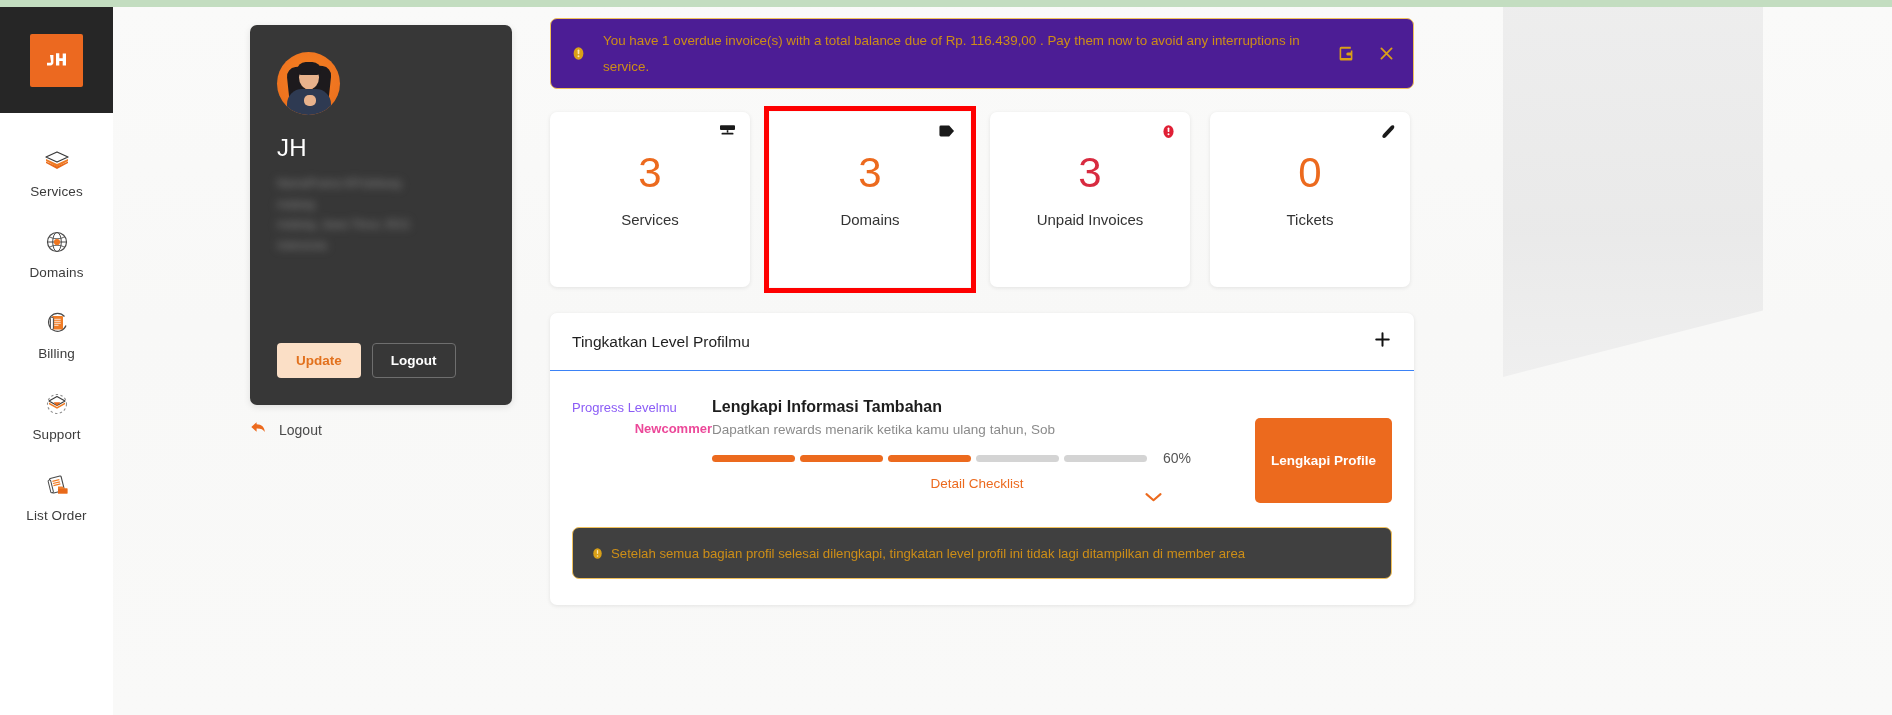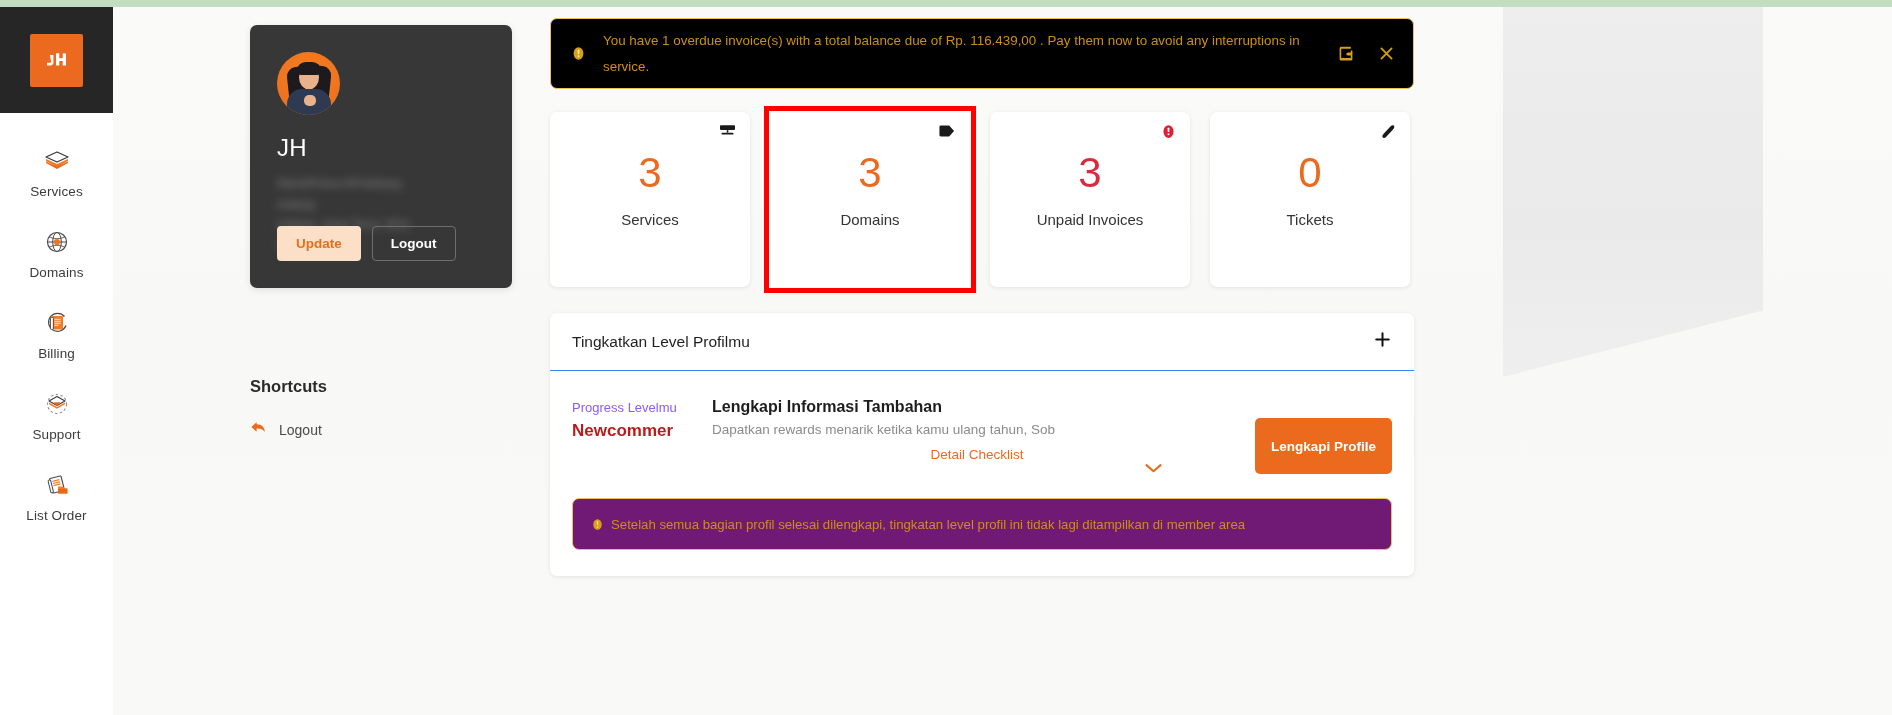--- a/index.html
+++ b/index.html
@@ -48,21 +48,21 @@
   }
   .deco-shape {
     position: absolute; top: 0px; left: 1390px; width: 260px; height: 370px;
     background: linear-gradient(180deg,#ececec 0%, #e8e8e8 60%, #eeeeee 100%);
     clip-path: polygon(0 0, 100% 0, 100% 82%, 0 100%);
     opacity: .9;
   }
 
   
   .profile-card {
-    position: absolute; top: 25px; left: 250px; width: 262px; height: 263px;
+    position: absolute; top: 25px; left: 250px; width: 262px; height: 380px;
     background: #373737; border-radius: 7px;
     box-shadow: 0 2px 7px rgba(0,0,0,.10);
     padding: 27px 11px 0 27px;
     z-index: 4;
   }
   .avatar {
     width: 63px; height: 63px; border-radius: 50%;
     background: radial-gradient(circle at 50% 38%, #f58220 0%, #ef7520 55%, #e96d18 100%);
     overflow: hidden; position: relative;
   }
@@ -104,21 +104,21 @@
   }
   .shortcut-item {
     position:absolute; top: 420px; left: 250px;
     display:flex; align-items:center; gap:12px; cursor:pointer;
   }
   .shortcut-label { font-size: 14px; color:#4a4a4a; }
 
   
   .alert-banner {
     position:absolute; top: 18px; left: 550px; width: 864px; height: 71px;
-    background:#000000; border:1px solid #f0c05a; border-radius:7px;
+    background:#4c1d95; border:1px solid #f0c05a; border-radius:7px;
     display:flex; align-items:center; padding: 0 18px 0 20px;
   }
   .alert-ico { flex:0 0 auto; width:16px; margin-right:16px; display:flex; align-items:center; }
   .alert-text {
     flex:1 1 auto; color:#cd8e17; font-size:13.4px; line-height:26px;
     padding-right: 12px;
   }
   .alert-actions { display:flex; align-items:center; gap:24px; }
   .alert-actions .icon-btn { cursor:pointer; display:flex; align-items:center; justify-content:center; }
 
@@ -143,40 +143,40 @@
   }
   .level-head {
     height: 58px; display:flex; align-items:center; justify-content:space-between;
     padding: 0 22px; border-bottom: 1px solid #3b82f6;
   }
   .level-head-title { font-size: 15.5px; color:#1f1f1f; }
   .plus-btn { font-size: 23px; color:#161616; line-height:1; cursor:pointer; font-weight:400; }
   .level-body { display:flex; padding: 27px 22px 0 22px; }
   .level-left { width: 140px; flex:0 0 auto; padding-top:2px; }
   .progress-caption { font-size: 13px; color:#8b5cf6; }
-  .progress-level { font-size: 17px; font-weight:700; color:#b91c1c; margin-top: 6px; }
+  .progress-level { font-size: 13px; font-weight:700; color:#ec4899; margin-top: 6px; text-align: right; }
   .level-right { flex:1 1 auto; padding-left: 0px; }
   .task-title { font-size: 16px; font-weight:700; color:#1d1d1d; }
   .task-sub { font-size: 13.5px; color:#8b8b8b; margin-top: 6px; }
   .progress-wrap { display:flex; align-items:center; gap: 16px; margin-top: 13px; }
   .segments { display:flex; gap: 5px; flex: 0 0 auto; }
   .seg { width: 83px; height: 7px; border-radius: 4px; background:#d4d4d4; }
   .seg.on { background:#ec6a1e; }
   .progress-pct { font-size: 14px; color:#555555; }
   .checklist-row { display:flex; align-items:center; margin-top: 10px; flex-direction: column; }
   .detail-checklist { font-size: 13.5px; color:#ec6a1e; cursor:pointer; }
   .chev { margin-left: 352px; color:#ec6a1e; cursor:pointer; display:flex; }
   .cta-col { flex:0 0 auto; width: 150px; display:flex; justify-content:flex-end; padding-top: 20px; }
   .btn-cta {
     background:#ec6a1e; color:#ffffff; border:none; border-radius:5px;
     font-size:13.5px; font-weight:700; padding:13px 16px; cursor:pointer;
     white-space:nowrap; font-family:"Liberation Sans",sans-serif;
   }
   .notice {
-    margin: 24px 22px 0 22px; background:#701a75; border:1px solid #f0c05a;
+    margin: 24px 22px 0 22px; background:#404040; border:1px solid #f0c05a;
     border-radius:7px; height: 52px; display:flex; align-items:center; padding: 0 18px;
   }
   .notice-ico { margin-right: 7px; display:flex; align-items:center; }
   .notice-text { font-size:13.2px; color:#cd8e17; }
   .level-pad { height: 26px; }
 </style>
 </head>
 <body>
 
 <div class="root">
@@ -392,20 +392,30 @@
     <div class="level-body">
       <div class="level-left">
         <div class="progress-caption">Progress Levelmu</div>
         <div class="progress-level">Newcommer</div>
       </div>
 
       <div class="level-right">
         <div class="task-title">Lengkapi Informasi Tambahan</div>
         <div class="task-sub">Dapatkan rewards menarik ketika kamu ulang tahun, Sob</div>
 
+        <div class="progress-wrap">
+          <div class="segments">
+            <div class="seg on"></div>
+            <div class="seg on"></div>
+            <div class="seg on"></div>
+            <div class="seg"></div>
+            <div class="seg"></div>
+          </div>
+          <span class="progress-pct">60%</span>
+        </div>
 
         <div class="checklist-row">
           <span class="detail-checklist">Detail Checklist</span>
           <span class="chev">
             <svg width="19" height="12" viewBox="0 0 20 12">
               <path d="M2.6 3 L10 9.4 L17.4 3" fill="none" stroke="#ec6a1e" stroke-width="2.2" stroke-linecap="round" stroke-linejoin="round"></path>
             </svg>
           </span>
         </div>
       </div>

